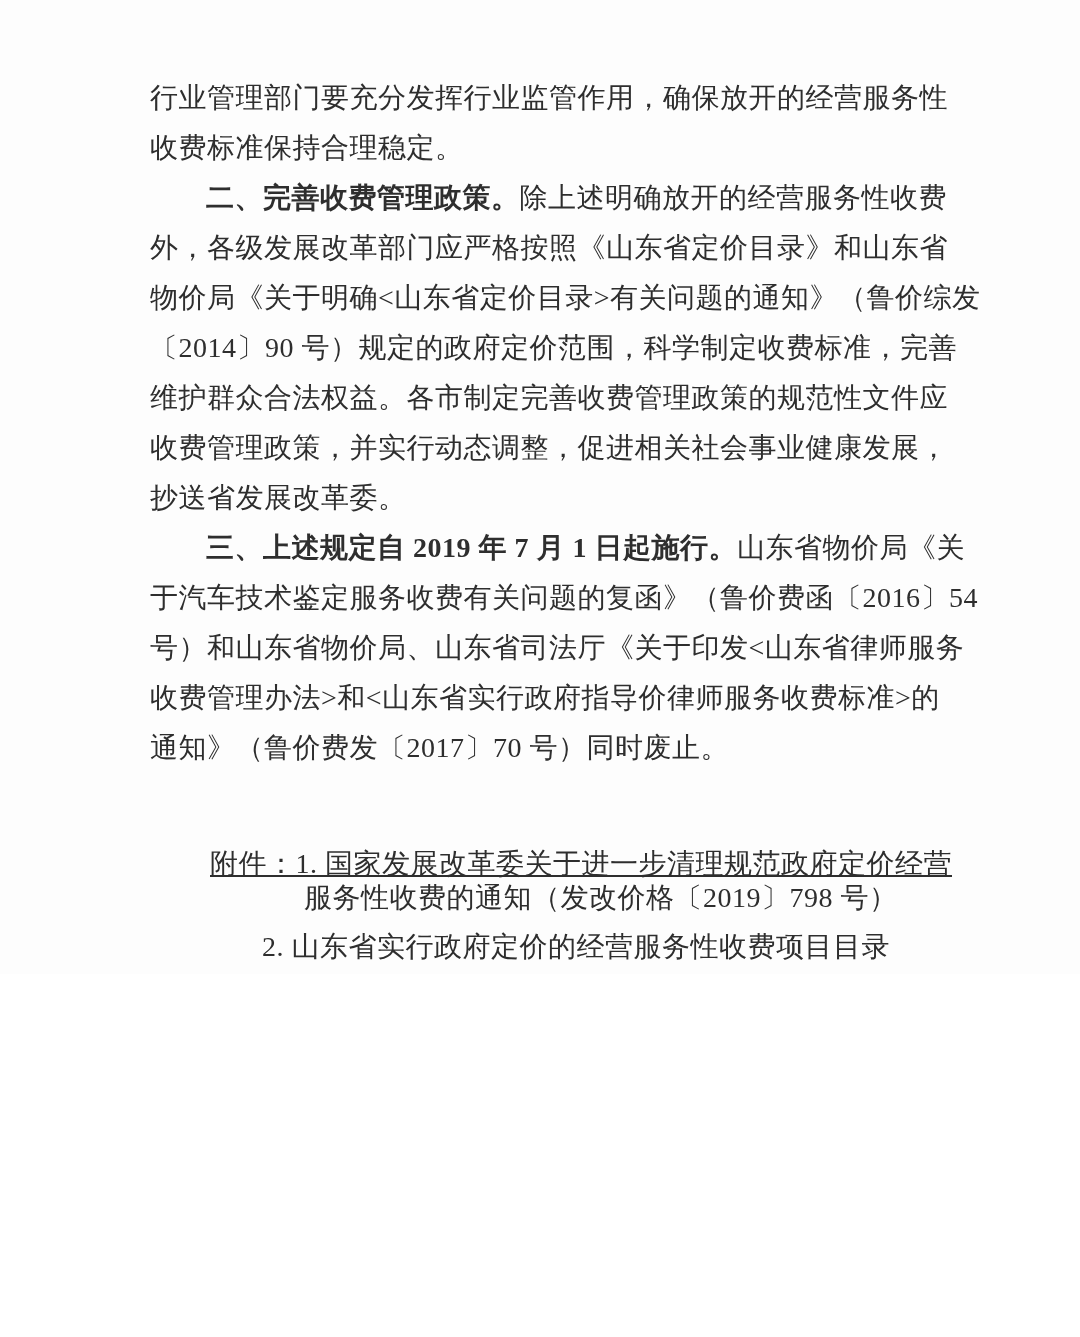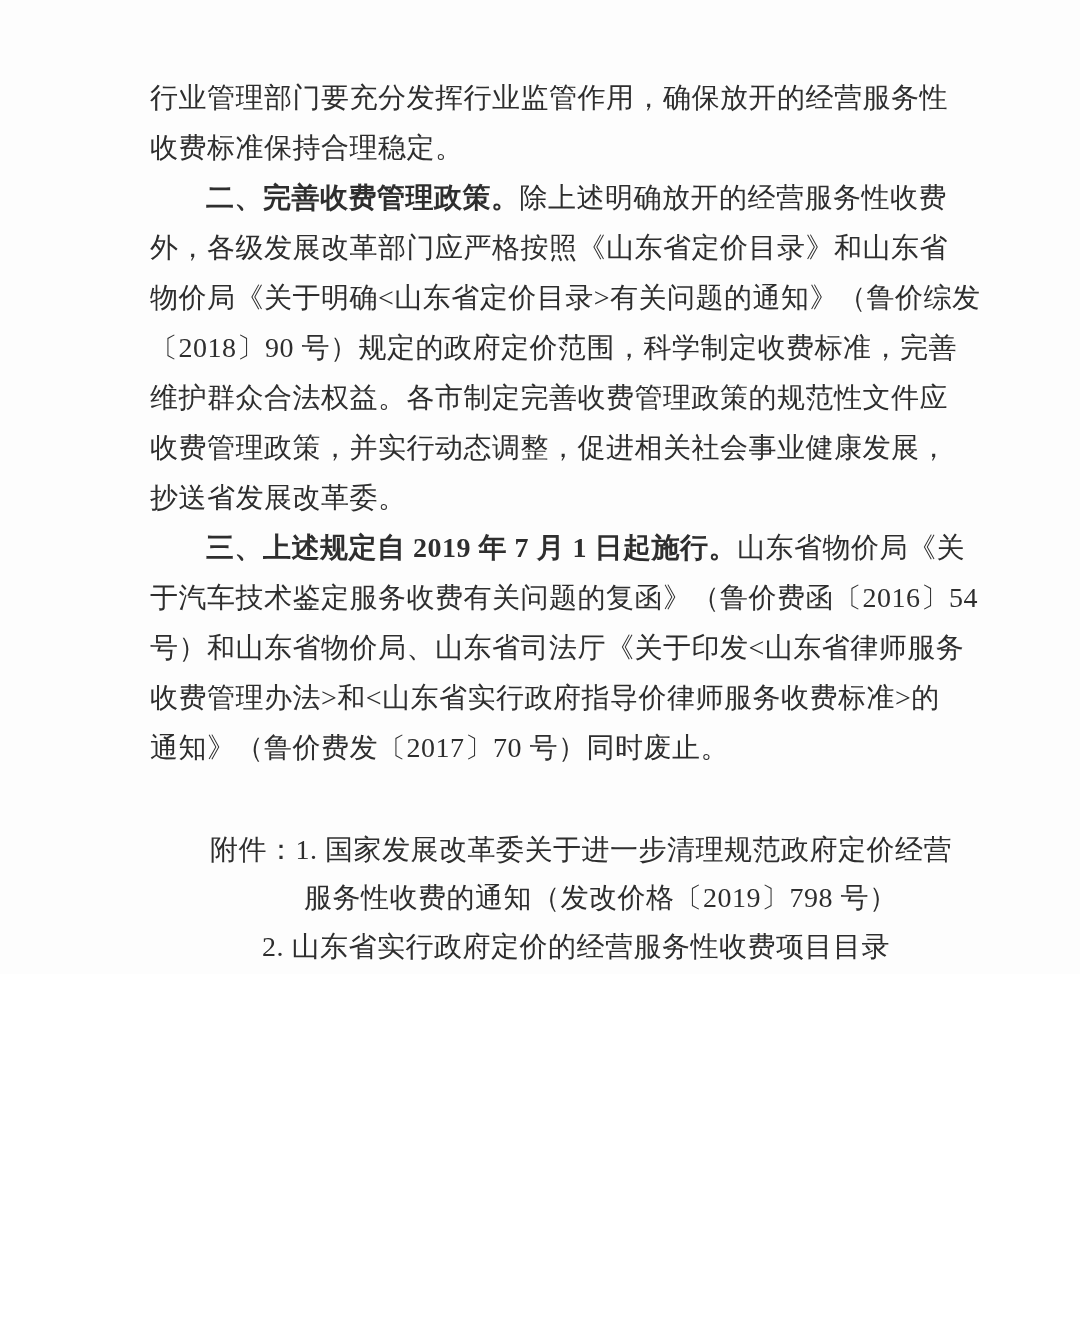--- a/index.html
+++ b/index.html
@@ -33,21 +33,21 @@
   .attachments {
     position: absolute;
     top: 826px;
     left: 0;
     width: 1080px;
     font-size: 28px;
     letter-spacing: 0.5px;
     color: #2e2e2e;
   }
   .attach-line { position: absolute; height: 48px; line-height: 48px; white-space: nowrap; }
-  .attach-line.a1 { left: 210px; top: 0; }
+  .attach-line.a1 { left: 210px; top: 14px; text-decoration: underline; }
   .attach-line.a2 { left: 304px; top: 48px; }
   .attach-line.a3 { left: 262px; top: 97px; }
   
   .sig-org {
     position: absolute;
     left: 565px;
     top: 1122px;
     font-size: 29px;
     line-height: 40px;
     color: #2b2b2b;
@@ -129,21 +129,21 @@
 <body>
 
 <div class="page">
 
   <div class="body-text" id="body-lines">
       <div class="line">行业管理部门要充分发挥行业监管作用，确保放开的经营服务性</div>
       <div class="line">收费标准保持合理稳定。</div>
       <div class="line indent"><span class="seg-bold">二、完善收费管理政策。</span>除上述明确放开的经营服务性收费</div>
       <div class="line">外，各级发展改革部门应严格按照《山东省定价目录》和山东省</div>
       <div class="line">物价局《关于明确&lt;山东省定价目录&gt;有关问题的通知》（鲁价综发</div>
-      <div class="line">〔2018〕90 号）规定的政府定价范围，科学制定收费标准，完善</div>
+      <div class="line">〔2014〕90 号）规定的政府定价范围，科学制定收费标准，完善</div>
       <div class="line">维护群众合法权益。各市制定完善收费管理政策的规范性文件应</div>
       <div class="line">收费管理政策，并实行动态调整，促进相关社会事业健康发展，</div>
       <div class="line">抄送省发展改革委。</div>
       <div class="line indent"><span class="seg-bold">三、上述规定自 2019 年 7 月 1 日起施行。</span>山东省物价局《关</div>
       <div class="line">于汽车技术鉴定服务收费有关问题的复函》（鲁价费函〔2016〕54</div>
       <div class="line">号）和山东省物价局、山东省司法厅《关于印发&lt;山东省律师服务</div>
       <div class="line">收费管理办法&gt;和&lt;山东省实行政府指导价律师服务收费标准&gt;的</div>
       <div class="line">通知》（鲁价费发〔2017〕70 号）同时废止。</div>
     </div>
 

